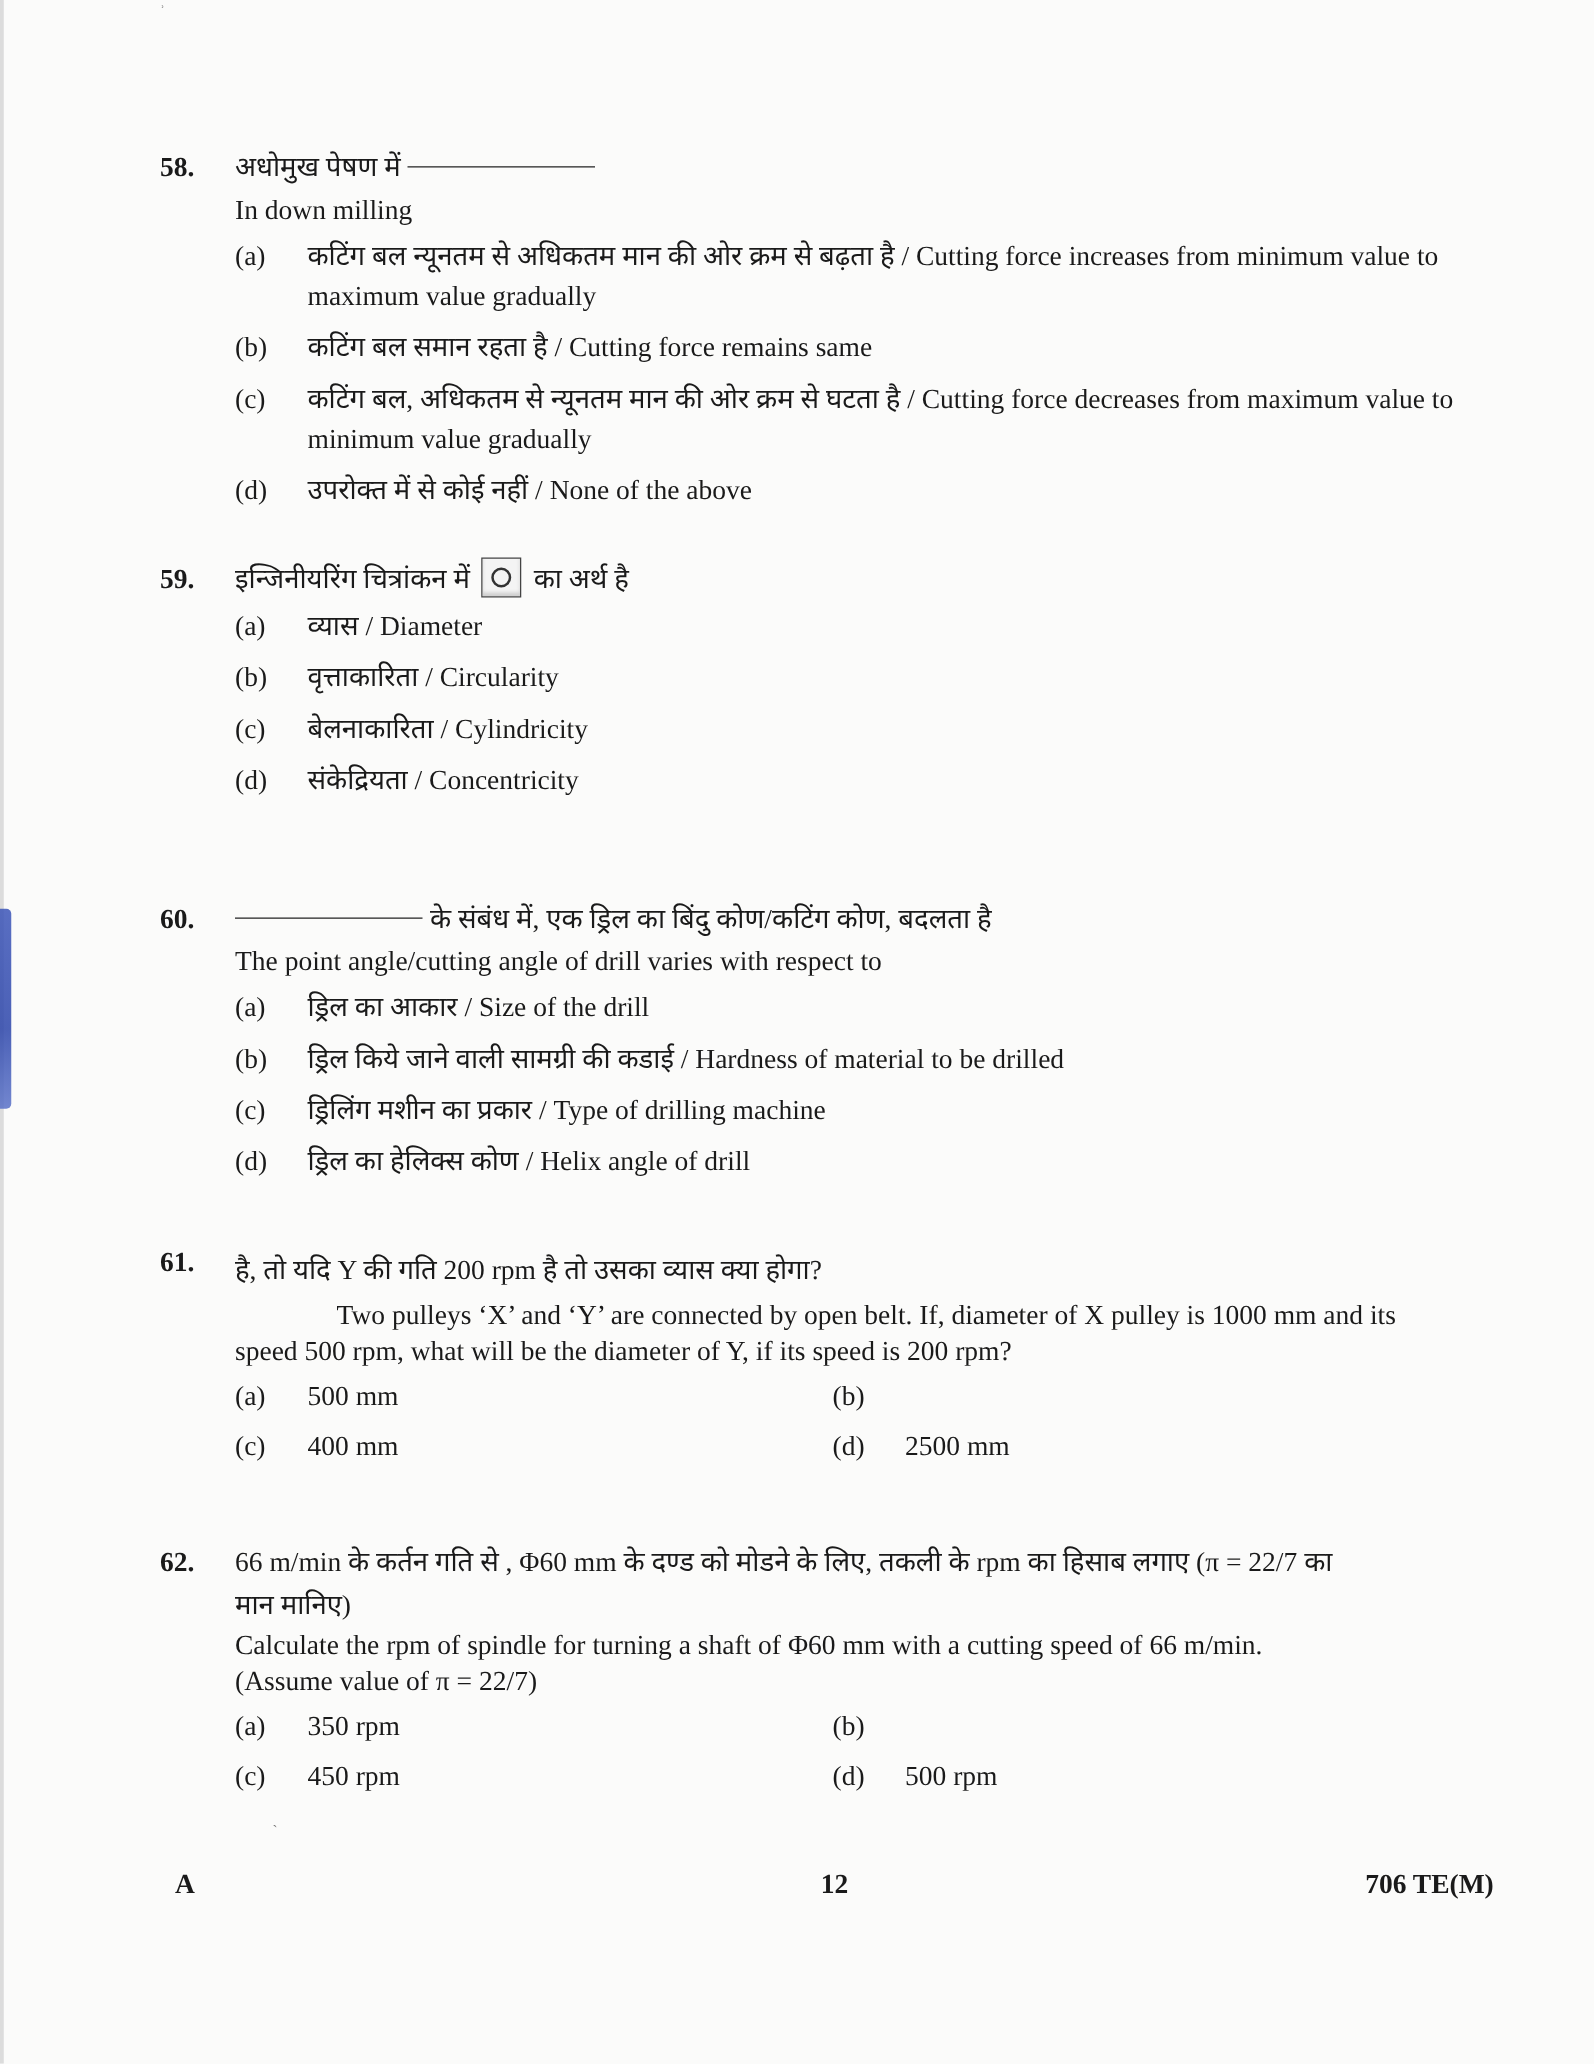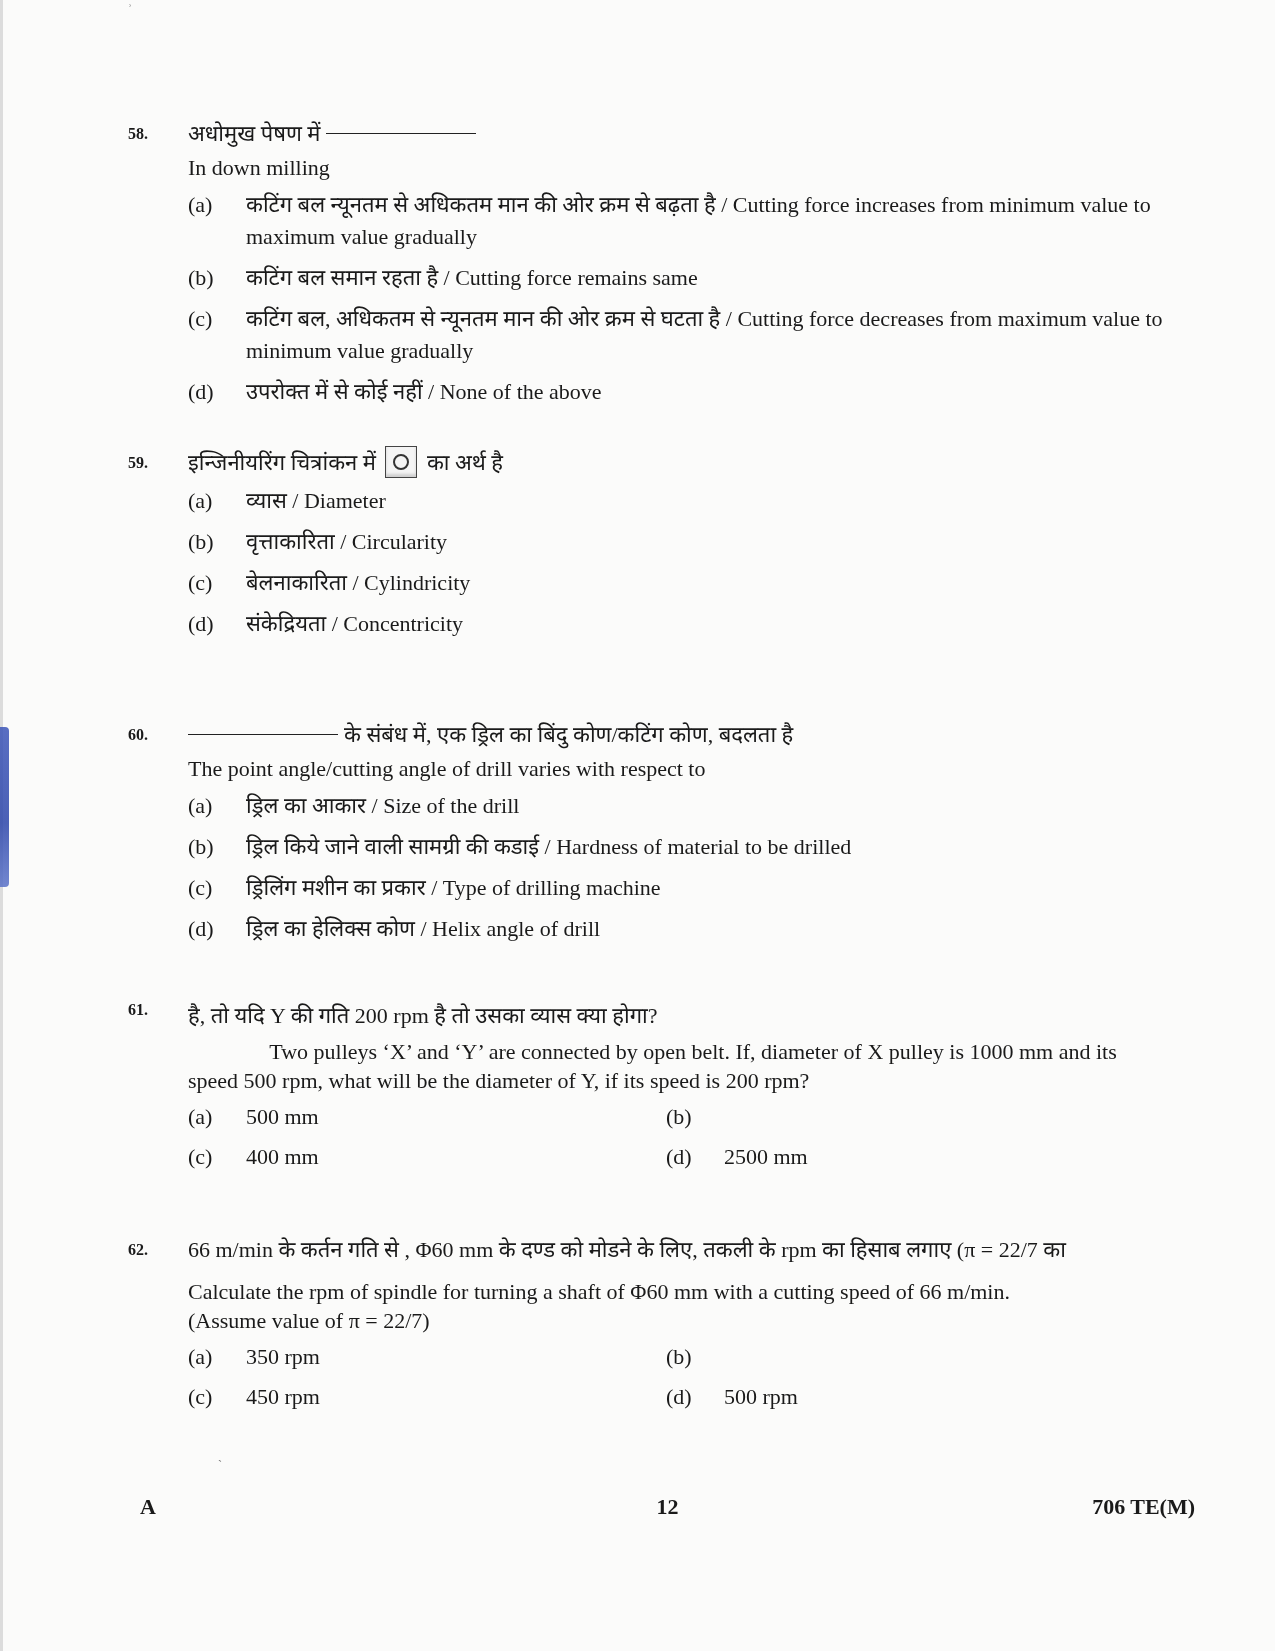--- a/index.html
+++ b/index.html
@@ -13,21 +13,21 @@
     position: absolute; left: 0; top: 0; width: 3px; height: 1651px; background: #dcdcdc;
   }
   .blue-mark {
     position: absolute; left: 0; top: 727px; width: 9px; height: 160px;
     background: linear-gradient(180deg, #3c55b8 0%, #2c45aa 60%, #5a72c8 100%);
     border-radius: 0 4px 4px 0; opacity: 0.85;
   }
   .speck { position: absolute; font-size: 12px; color: #777; }
   .question { position: absolute; left: 128px; width: 1070px; }
   .qhead { display: flex; align-items: flex-start; }
-  .qnum { width: 60px; font-weight: bold; font-size: 16px; line-height: 34px; flex: none; }
+  .qnum { width: 60px; font-weight: bold; font-size: 22px; line-height: 34px; flex: none; }
   .qbody { flex: 1; font-size: 22px; line-height: 34px; }
   .line { display: block; }
   .blank { display: inline-block; width: 150px; border-bottom: 1.5px solid #222; vertical-align: middle; margin: 0 6px; height: 0; position: relative; top: -2px; }
   .opts { margin-top: 4px; }
   .opt { display: flex; font-size: 22px; line-height: 32px; margin-bottom: 9px; }
   .opt .lbl { width: 58px; flex: none; }
   .opt .txt { flex: 1; }
   .grid2 { display: grid; grid-template-columns: 478px 400px; row-gap: 8px; margin-top: 6px; }
   .grid2 .opt { margin-bottom: 0; }
   .grid2 .opt .lbl { width: 58px; }
@@ -163,21 +163,22 @@
       </div>
     </div>
   </div>
 </div>
 
 <div class="question" style="top:1233px;">
   <div class="qhead">
     <div class="qnum">62.</div>
     <div class="qbody">
       <span class="line">66 m/min के कर्तन गति से , Φ60 mm के दण्ड को मोडने के लिए, तकली के rpm का हिसाब लगाए (π = 22/7 का</span>
-      <span class="line" style="margin-top:10px;line-height:29px;">Calculate the rpm of spindle for turning a shaft of Φ60 mm with a cutting speed of 66 m/min.</span>
+      <span class="line">मान मानिए)</span>
+      <span class="line" style="margin-top:0;line-height:29px;">Calculate the rpm of spindle for turning a shaft of Φ60 mm with a cutting speed of 66 m/min.</span>
       <span class="line" style="line-height:29px;">(Assume value of π = 22/7)</span>
       <div class="grid2">
         <div class="opt">
             <span class="lbl">(a)</span>
             <span class="txt">350 rpm</span>
           </div>
         <div class="opt">
             <span class="lbl">(b)</span>
           </div>
         <div class="opt">

